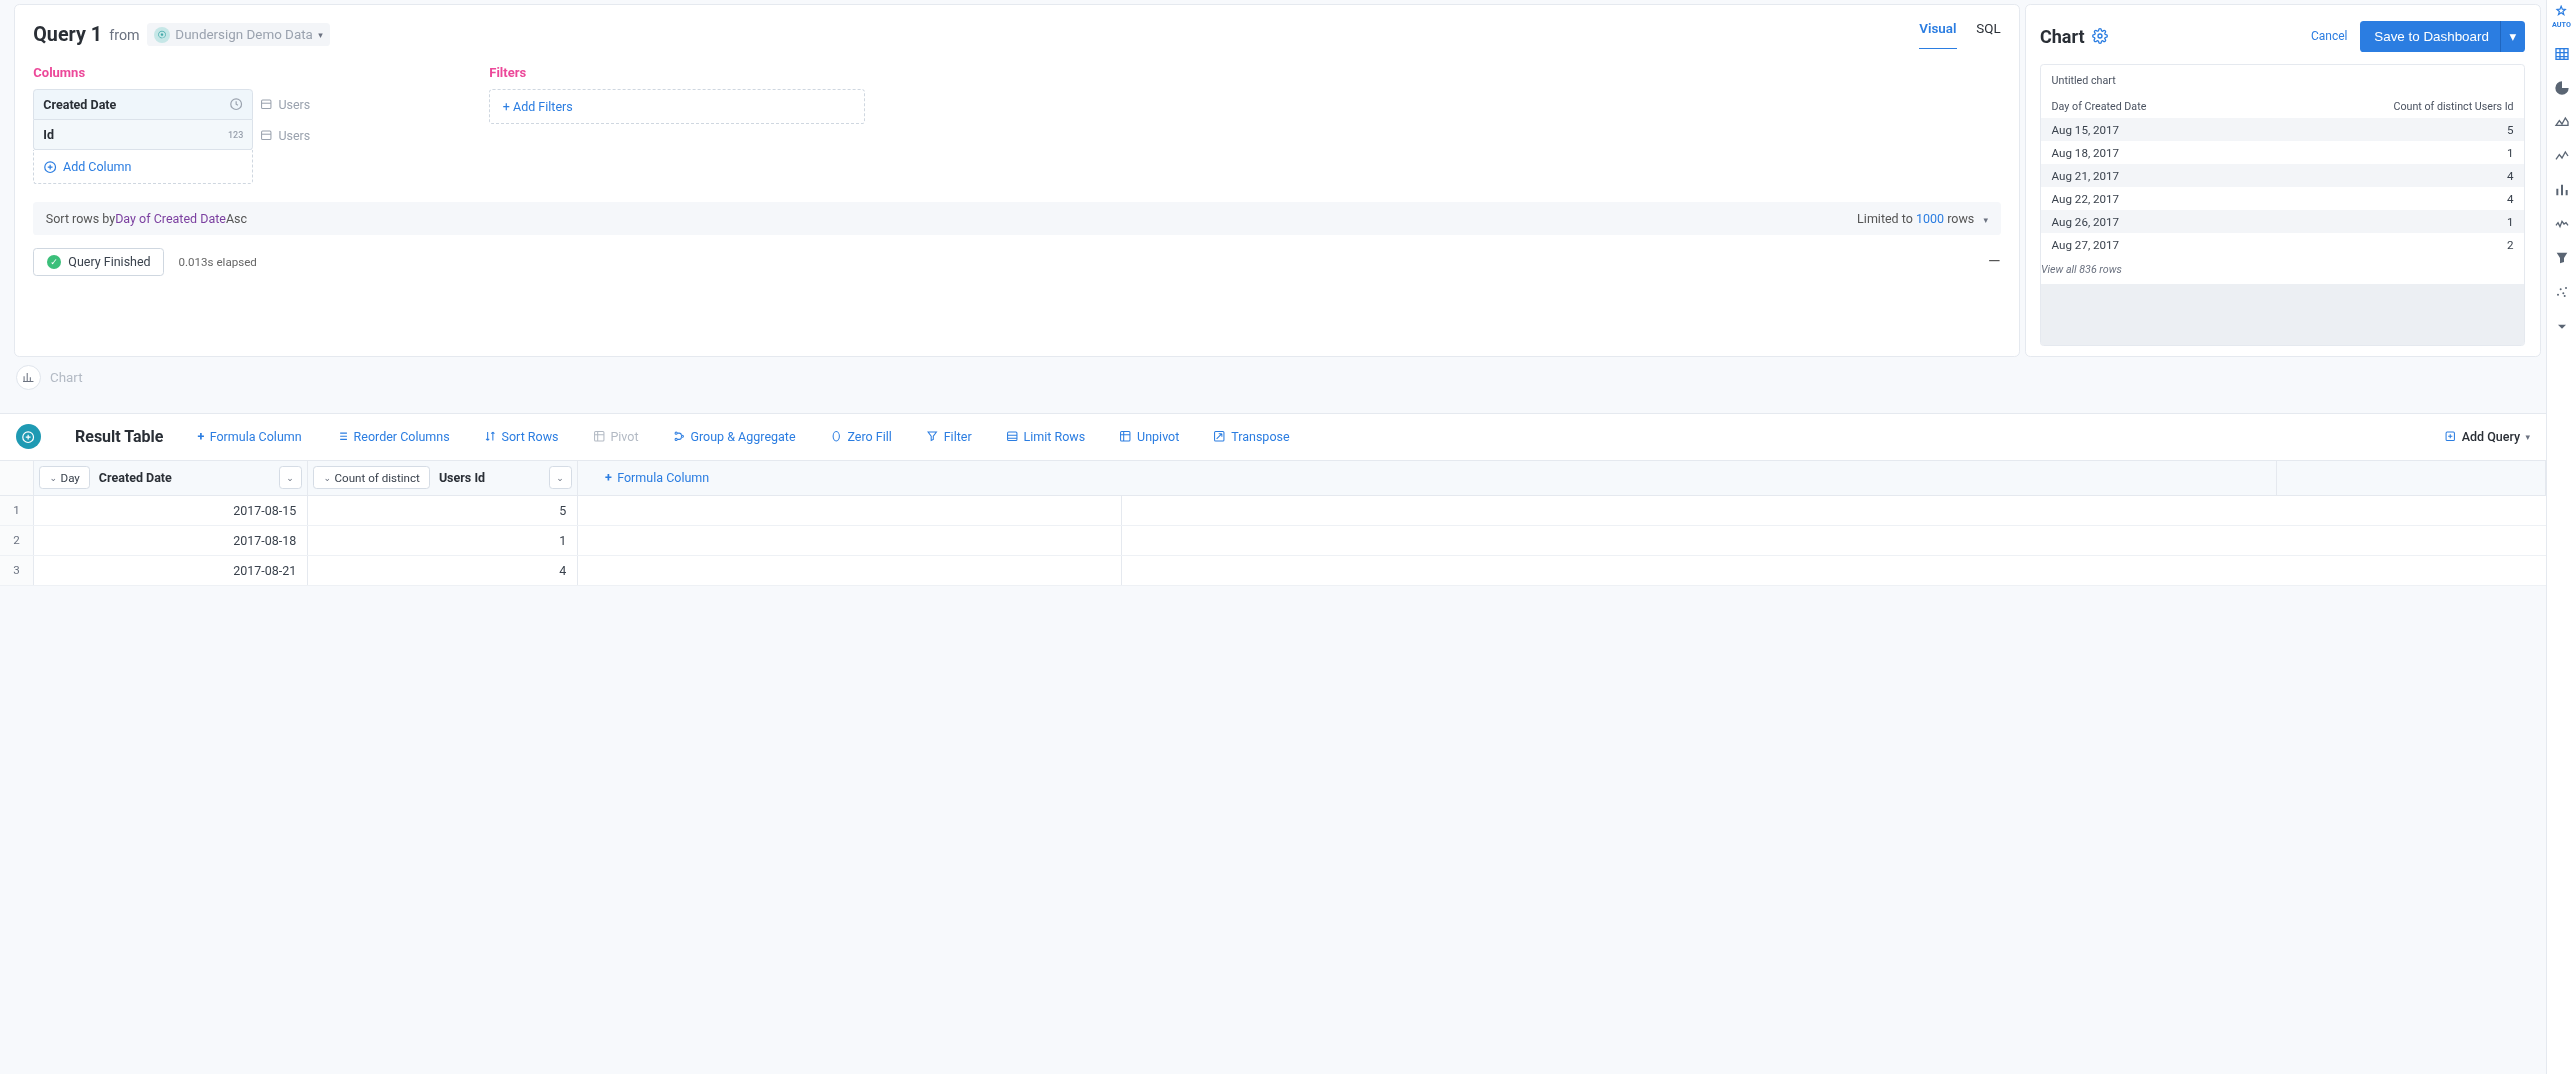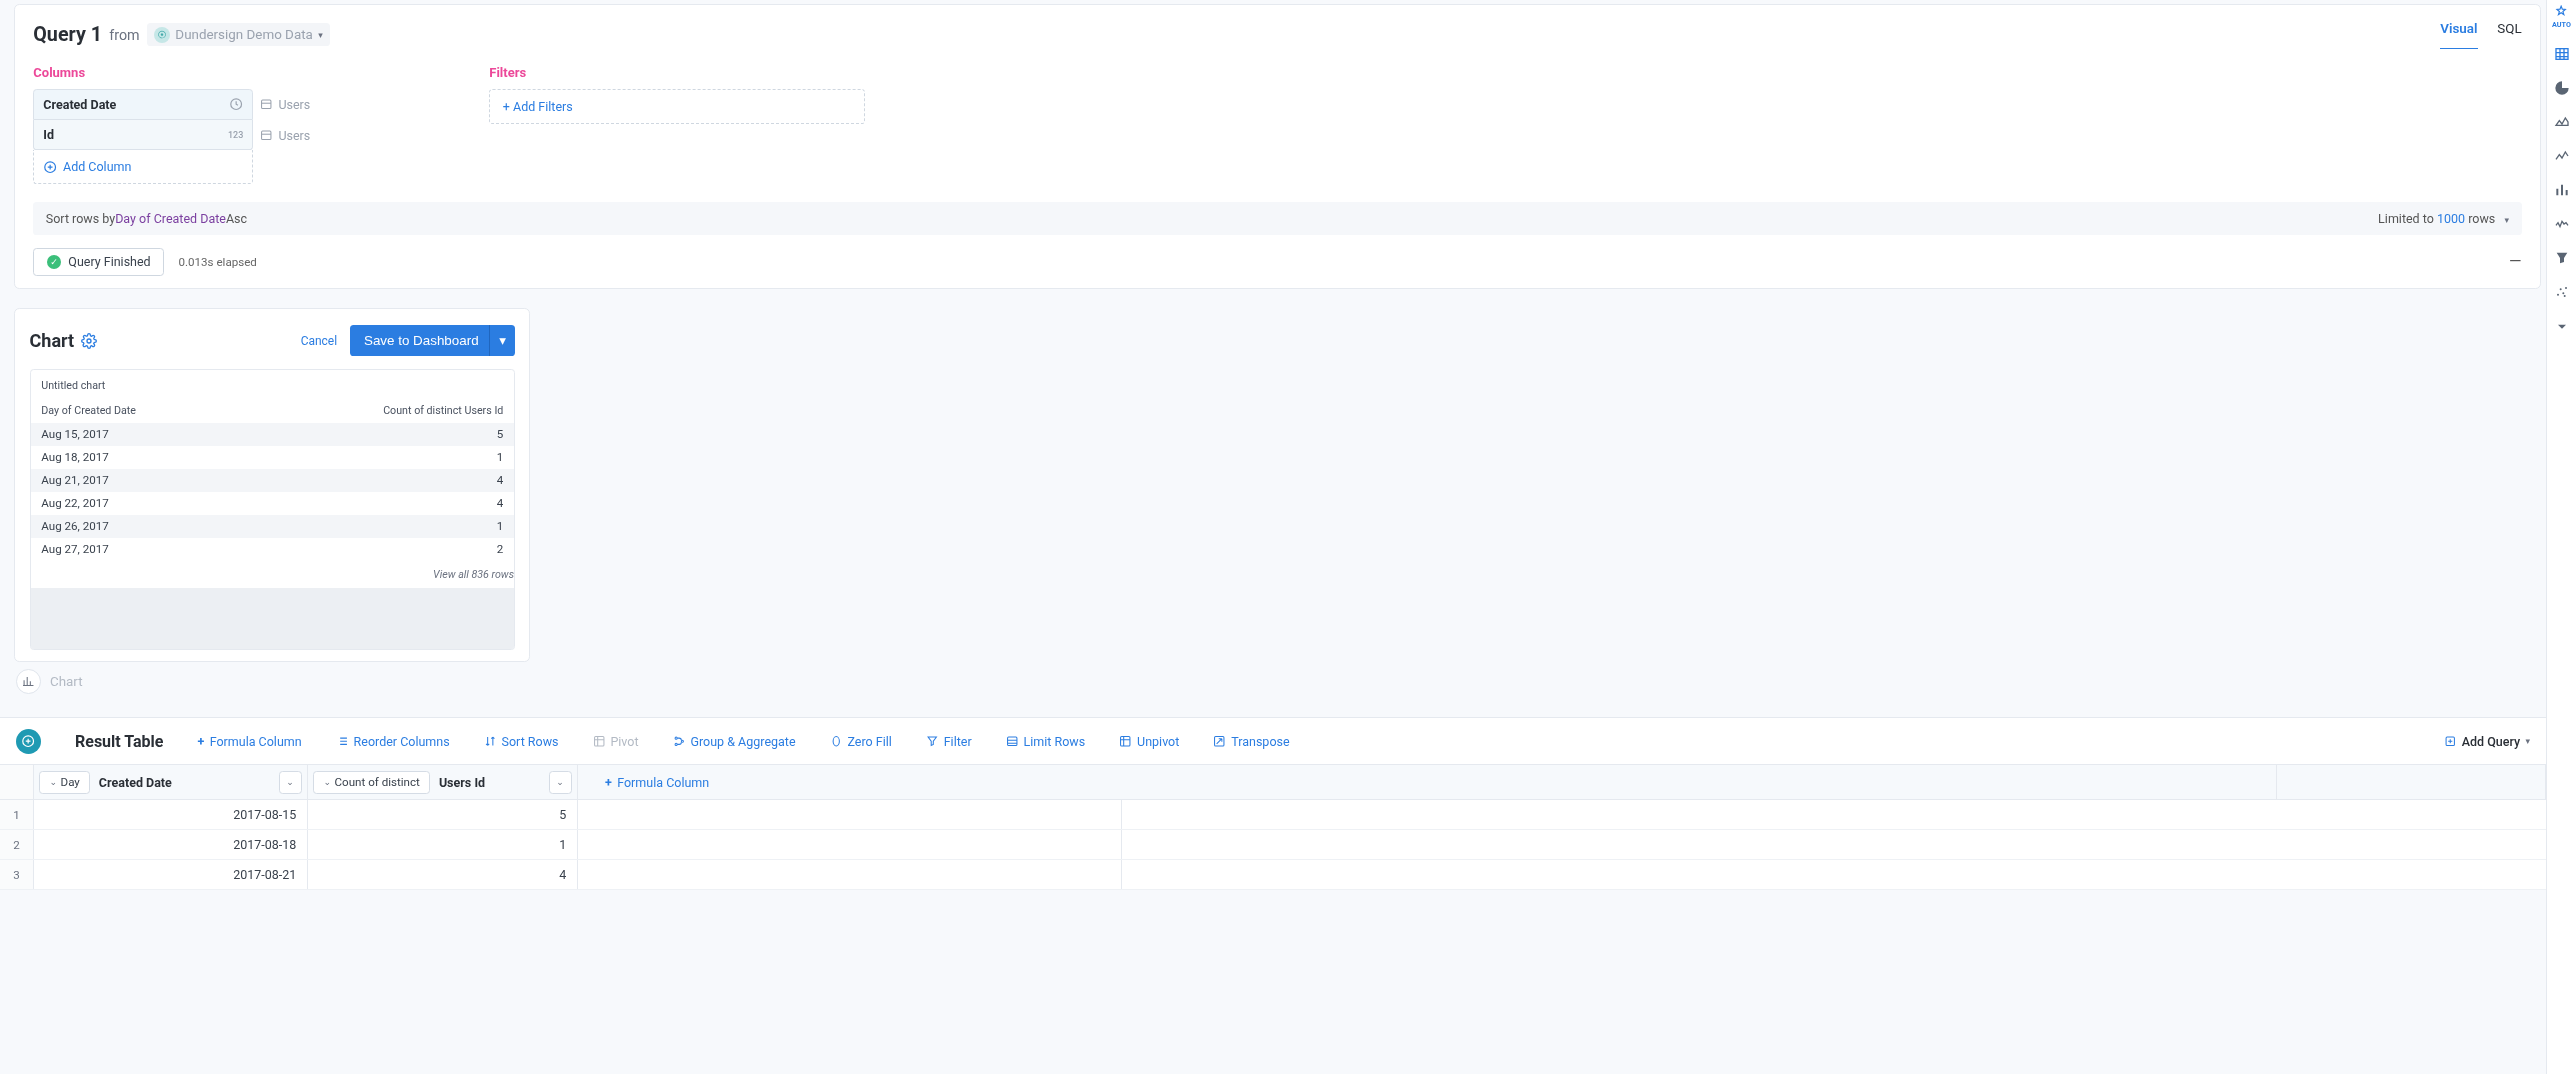--- a/index.html
+++ b/index.html
@@ -1,19 +1,19 @@
 <!DOCTYPE html>
 <html style="font-size:14.3px"><head>
 <meta charset="utf-8">
 <style>
 * { box-sizing: border-box; margin: 0; padding: 0; }
 body { font-family: -apple-system, BlinkMacSystemFont, "Segoe UI", Roboto, Helvetica, Arial, sans-serif; background: #f7f9fc; color: #2a2f36; font-size: 12.5px; }
 .app { display: flex; height: 100vh; }
 .main { flex: 1; display: flex; flex-direction: column; }
-.top { display: flex; gap: 19px; padding: 3.6px 5.4px 0 14.3px; flex-direction: column; }
+.top { display: flex; gap: 5px; padding: 3.6px 5.4px 0 14.3px; }
 .query-panel { flex: 1; background: #fff; border: 0.9px solid #e5e9ef; border-radius: 5.4px; padding: 16px 18px 12.5px; }
 .chart-panel { width: 516px; background: #fff; border: 0.9px solid #e5e9ef; border-radius: 5.4px; padding: 10.7px 14.3px 0; display: flex; flex-direction: column; }
 .right-rail { width: 30px; background: #fff; border-left: 0.9px solid #e5e9ef; display: flex; flex-direction: column; align-items: center; padding-top: 5.4px; gap: 16px; }
 .rail-icon { width: 18px; height: 18px; display:flex;align-items:center;justify-content:center; color:#5a6573; cursor:pointer;}
 .rail-icon.active{color:#2b7de1;}
 .auto-badge{font-size:7.2px;color:#2b7de1;font-weight:700;text-align:center;line-height:1;}
 .query-title-row{display:flex;align-items:center;gap:7.2px;}
 .query-title{font-size:19.7px;font-weight:700;color:#2a2f36;}
 .from-label{font-size:14.3px;color:#6b7280;}
 .source-chip{display:flex;align-items:center;gap:5.4px;background:#f3f5f8;border-radius:3.6px;padding:3.6px 7.2px;color:#9aa2ae;font-size:13.4px;}
@@ -49,21 +49,21 @@
 .gear{color:#2b7de1;}
 .chart-actions{margin-left:auto;display:flex;align-items:center;gap:12.5px;}
 .cancel{color:#2b7de1;cursor:pointer;font-size:12px;}
 .save-btn{background:#2b7de1;color:#fff;border:none;border-radius:3.6px;padding:8px 14.3px;font-size:13.4px;cursor:pointer;}
 .save-split{background:#2b7de1;color:#fff;border:none;border-left:0.9px solid #1f66bf;border-radius:0 3.6px 3.6px 0;padding:8px 9px;cursor:pointer;margin-left:-3.6px;}
 .chart-body{border:0.9px solid #e5e9ef;border-radius:3.6px;margin-top:3.6px;overflow:hidden;flex:1;display:flex;flex-direction:column;margin-bottom:10.7px;}
 .chart-name{font-size:10.7px;color:#4a5260;padding:9px 10.7px;}
 .ct-head{display:flex;font-size:10.7px;color:#4a5260;padding:3.6px 10.7px 5.4px;justify-content:space-between;}
 .ct-row{display:flex;justify-content:space-between;font-size:11.6px;color:#3a424d;padding:4.5px 10.7px;}
 .ct-row.alt{background:#f3f5f8;}
-.viewall{text-align:right;font-size:10.7px;font-style:italic;color:#6b7280;padding:7.2px 0;}
+.viewall{text-align:left;font-size:10.7px;font-style:italic;color:#6b7280;padding:7.2px 0;}
 .chart-footer{background:#eceff3;height:61px;}
 .results-bar{background:#fff;border-top:0.9px solid #e5e9ef;border-bottom:0.9px solid #e5e9ef;display:flex;align-items:center;padding:10.7px 16px;gap:34px;margin-top:23px;}
 .rb-icon{width:25px;height:25px;border-radius:50%;background:#1f9ab3;display:flex;align-items:center;justify-content:center;color:#fff;font-size:10.7px;}
 .rb-title{font-size:16px;font-weight:700;}
 .tool{color:#2b7de1;font-size:12.5px;display:flex;align-items:center;gap:5.4px;cursor:pointer;}
 .tool.disabled{color:#b3bac4;cursor:default;}
 .add-query{margin-left:auto;color:#2a2f36;font-weight:500;display:flex;align-items:center;gap:5.4px;cursor:pointer;}
 .grid{background:#fff;}
 .grid-head{display:flex;border-bottom:0.9px solid #e5e9ef;}
 .gh-num{width:34px;border-right:0.9px solid #e5e9ef;background:#fafbfc;}

